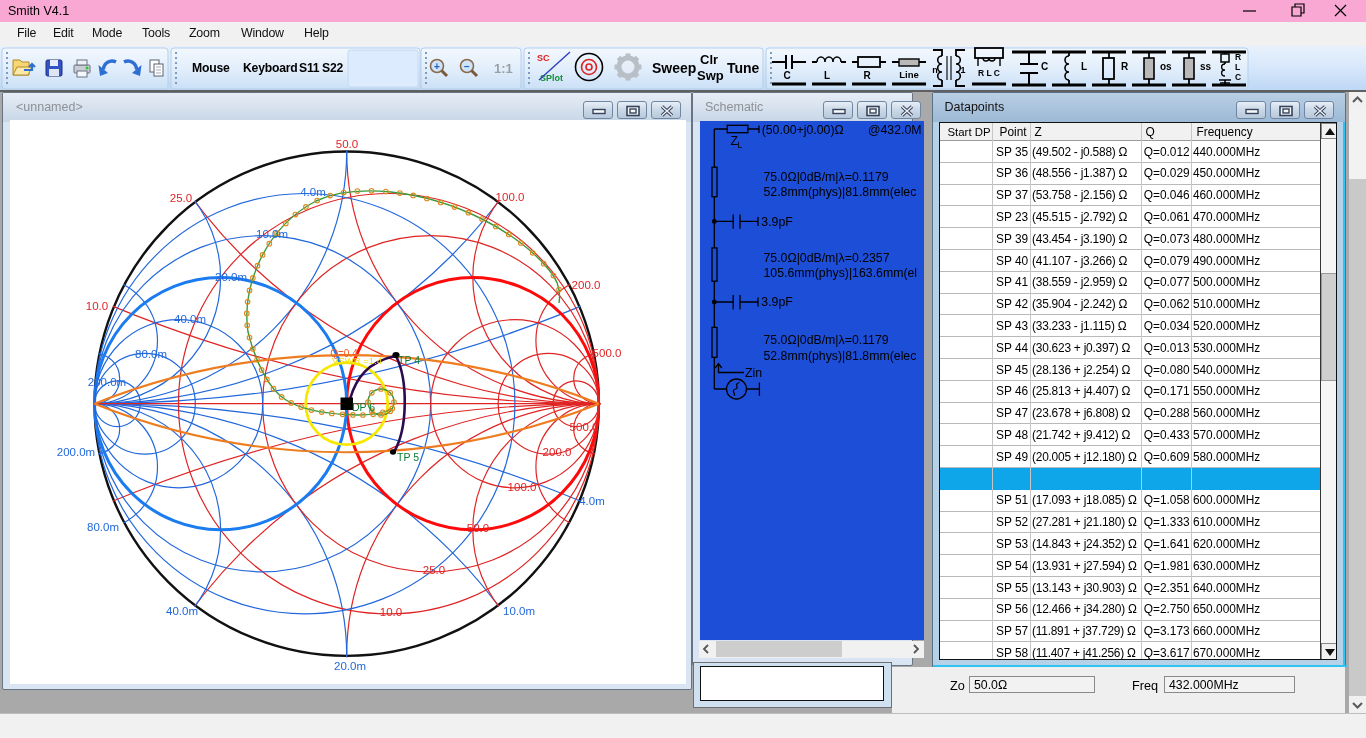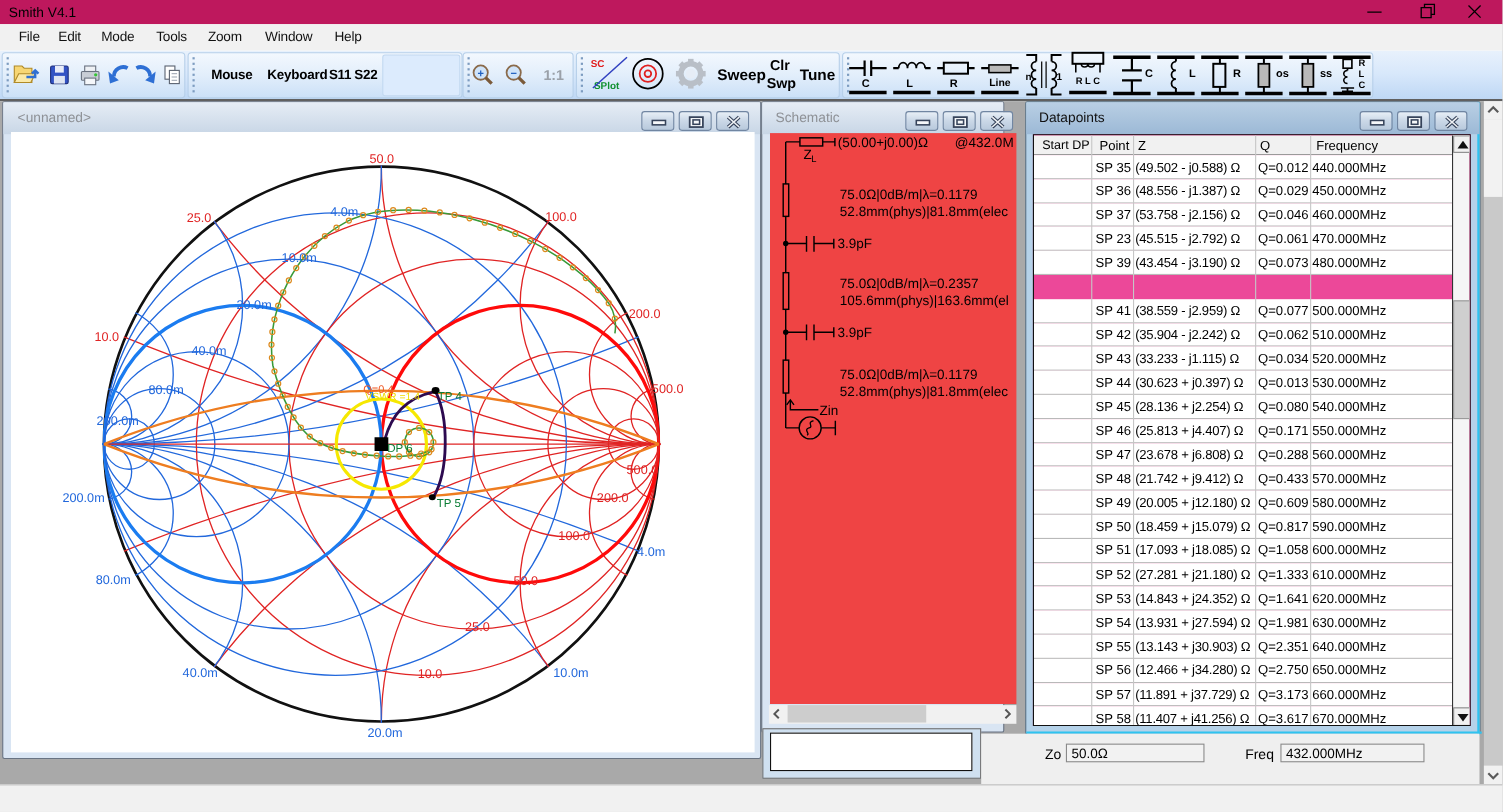--- a/index.html
+++ b/index.html
@@ -1,16 +1,16 @@
 <!DOCTYPE html>
 <html><head><meta charset="utf-8"><title>Smith V4.1</title><style>
 *{margin:0;padding:0;box-sizing:border-box}
 body{width:1366px;height:738px;overflow:hidden;font-family:"Liberation Sans",sans-serif;background:#fff;position:relative}
 .abs{position:absolute}
-#titlebar{left:0;top:0;width:1366px;height:22px;background:#be185d;color:#000;font-size:12.5px}
+#titlebar{left:0;top:0;width:1366px;height:22px;background:#f9a8d4;color:#000;font-size:12.5px}
 #titlebar .t{position:absolute;left:8px;top:4px}
 #menubar{left:0;top:22px;width:1366px;height:24px;background:#f1f1f1;font-size:12.4px;letter-spacing:-0.2px;color:#111}
 #menubar span{position:absolute;top:4px}
 #toolbar{left:0;top:46px;width:1366px;height:46px}
 #mdiline{left:0;top:90.2px;width:1366px;height:1.9px;background:#606060}
 #mdi{left:0;top:92px;width:1366px;height:621px;background:#a9a9a9}
 #statusbar{left:0;top:713px;width:1366px;height:25px;background:#f1f1f1;border-top:1px solid #bdbdbd}
 .win{position:absolute;border-radius:2px}
 .wtitle{position:absolute;left:0;top:0;right:0;height:29px;font-size:12.5px}
 .wbtns{position:absolute;top:8px;height:18px}
@@ -438,21 +438,21 @@
             <rect x="12" y="6.5" width="6" height="4" fill="none" stroke="#36435a" stroke-width="1.4"></rect>
           </svg>
         </div>
         <div class="wbtn" style="left:68px">
           <svg width="30" height="18" viewBox="0 0 30 17">
             <path d="M10,4 L20,13 M20,4 L10,13" stroke="#36435a" stroke-width="3.4"></path>
             <path d="M10,4 L20,13 M20,4 L10,13" stroke="#eef1f4" stroke-width="1.4"></path>
           </svg>
         </div>
       </div>
-<div class="abs" style="left:6.5px;top:27.5px;width:224.5px;height:519.5px;background:#ef4444;overflow:hidden">
+<div class="abs" style="left:6.5px;top:27.5px;width:224.5px;height:519.5px;background:#1d4ed8;overflow:hidden">
         <svg style="position:absolute;left:0;top:0" width="224" height="519" viewBox="700 121 224 519">
 <g stroke="#000" stroke-width="1.3" fill="none">
 <path d="M714.3,129 L727.2,129 M747.9,129 L759,129 M759,125.5 L759,133"></path>
 <rect x="727.2" y="125.3" width="20.7" height="7.4"></rect>
 <path d="M714.3,129 L714.3,167.2 M714.3,196.7 L714.3,221.4 M714.3,221.4 L714.3,247.9 M714.3,281.2 L714.3,302 M714.3,302 L714.3,327.4 M714.3,357.3 L714.3,389 M714.3,389 L726.8,389"></path>
 <rect x="712" y="167.2" width="5" height="29.5"></rect>
 <rect x="712" y="247.9" width="5" height="33.3"></rect>
 <rect x="712" y="327.4" width="5" height="29.9"></rect>
 <path d="M714.3,221.4 L733.2,221.4 M740,221.4 L758,221.4 M758,217 L758,226 M733.2,214.5 L733.2,228.8 M740,214.5 L740,228.8"></path>
 <path d="M714.3,302 L733.2,302 M740,302 L758,302 M758,297.6 L758,306.6 M733.2,295.1 L733.2,309.4 M740,295.1 L740,309.4"></path>
@@ -505,21 +505,21 @@
             <rect x="12" y="6.5" width="6" height="4" fill="none" stroke="#36435a" stroke-width="1.4"></rect>
           </svg>
         </div>
         <div class="wbtn" style="left:68px">
           <svg width="30" height="18" viewBox="0 0 30 17">
             <path d="M10,4 L20,13 M20,4 L10,13" stroke="#36435a" stroke-width="3.4"></path>
             <path d="M10,4 L20,13 M20,4 L10,13" stroke="#eef1f4" stroke-width="1.4"></path>
           </svg>
         </div>
       </div>
-<div class="abs" style="left:6px;top:29px;width:398.5px;height:538px;background:#ec4899;border:1.6px solid #111;overflow:hidden">
+<div class="abs" style="left:6px;top:29px;width:398.5px;height:538px;background:#0ea5e9;border:1.6px solid #111;overflow:hidden">
 <div class="abs" style="left:0;top:0;width:395px;height:18px;background:#f1f1f1;border-bottom:1px solid #9a9a9a">
           <span class="tcell" style="left:8px;top:2.5px;font-size:11.4px">Start DP</span>
           <span class="tcell" style="left:60px;top:2px">Point</span>
           <span class="tcell" style="left:95px;top:2px">Z</span>
           <span class="tcell" style="left:206px;top:2px">Q</span>
           <span class="tcell" style="left:257px;top:2px">Frequency</span>
         </div>
 <div class="abs" style="left:0;top:18px;width:380px;height:520px">
           <div class="trow" style="top:0.0px">
             <span style="left:56.5px">SP 35</span>
@@ -544,20 +544,26 @@
             <span style="left:92.5px;letter-spacing:-0.22px">(45.515 - j2.792) Ω</span>
             <span style="left:204.2px">Q=0.061</span>
             <span style="left:253.4px">470.000MHz</span>
           </div>
 <div class="trow" style="top:87.2px">
             <span style="left:56.5px">SP 39</span>
             <span style="left:92.5px;letter-spacing:-0.22px">(43.454 - j3.190) Ω</span>
             <span style="left:204.2px">Q=0.073</span>
             <span style="left:253.4px">480.000MHz</span>
           </div>
+<div class="trow" style="top:109.0px">
+            <span style="left:56.5px">SP 40</span>
+            <span style="left:92.5px;letter-spacing:-0.22px">(41.107 - j3.266) Ω</span>
+            <span style="left:204.2px">Q=0.079</span>
+            <span style="left:253.4px">490.000MHz</span>
+          </div>
 <div class="trow" style="top:130.8px">
             <span style="left:56.5px">SP 41</span>
             <span style="left:92.5px;letter-spacing:-0.22px">(38.559 - j2.959) Ω</span>
             <span style="left:204.2px">Q=0.077</span>
             <span style="left:253.4px">500.000MHz</span>
           </div>
 <div class="trow" style="top:152.6px">
             <span style="left:56.5px">SP 42</span>
             <span style="left:92.5px;letter-spacing:-0.22px">(35.904 - j2.242) Ω</span>
             <span style="left:204.2px">Q=0.062</span>
@@ -597,26 +603,20 @@
             <span style="left:56.5px">SP 48</span>
             <span style="left:92.5px;letter-spacing:-0.22px">(21.742 + j9.412) Ω</span>
             <span style="left:204.2px">Q=0.433</span>
             <span style="left:253.4px">570.000MHz</span>
           </div>
 <div class="trow" style="top:305.2px">
             <span style="left:56.5px">SP 49</span>
             <span style="left:92.5px;letter-spacing:-0.22px">(20.005 + j12.180) Ω</span>
             <span style="left:204.2px">Q=0.609</span>
             <span style="left:253.4px">580.000MHz</span>
-          </div>
-<div class="trow" style="top:327.0px">
-            <span style="left:56.5px">SP 50</span>
-            <span style="left:92.5px;letter-spacing:-0.22px">(18.459 + j15.079) Ω</span>
-            <span style="left:204.2px">Q=0.817</span>
-            <span style="left:253.4px">590.000MHz</span>
           </div>
 <div class="trow" style="top:348.8px">
             <span style="left:56.5px">SP 51</span>
             <span style="left:92.5px;letter-spacing:-0.22px">(17.093 + j18.085) Ω</span>
             <span style="left:204.2px">Q=1.058</span>
             <span style="left:253.4px">600.000MHz</span>
           </div>
 <div class="trow" style="top:370.6px">
             <span style="left:56.5px">SP 52</span>
             <span style="left:92.5px;letter-spacing:-0.22px">(27.281 + j21.180) Ω</span>

